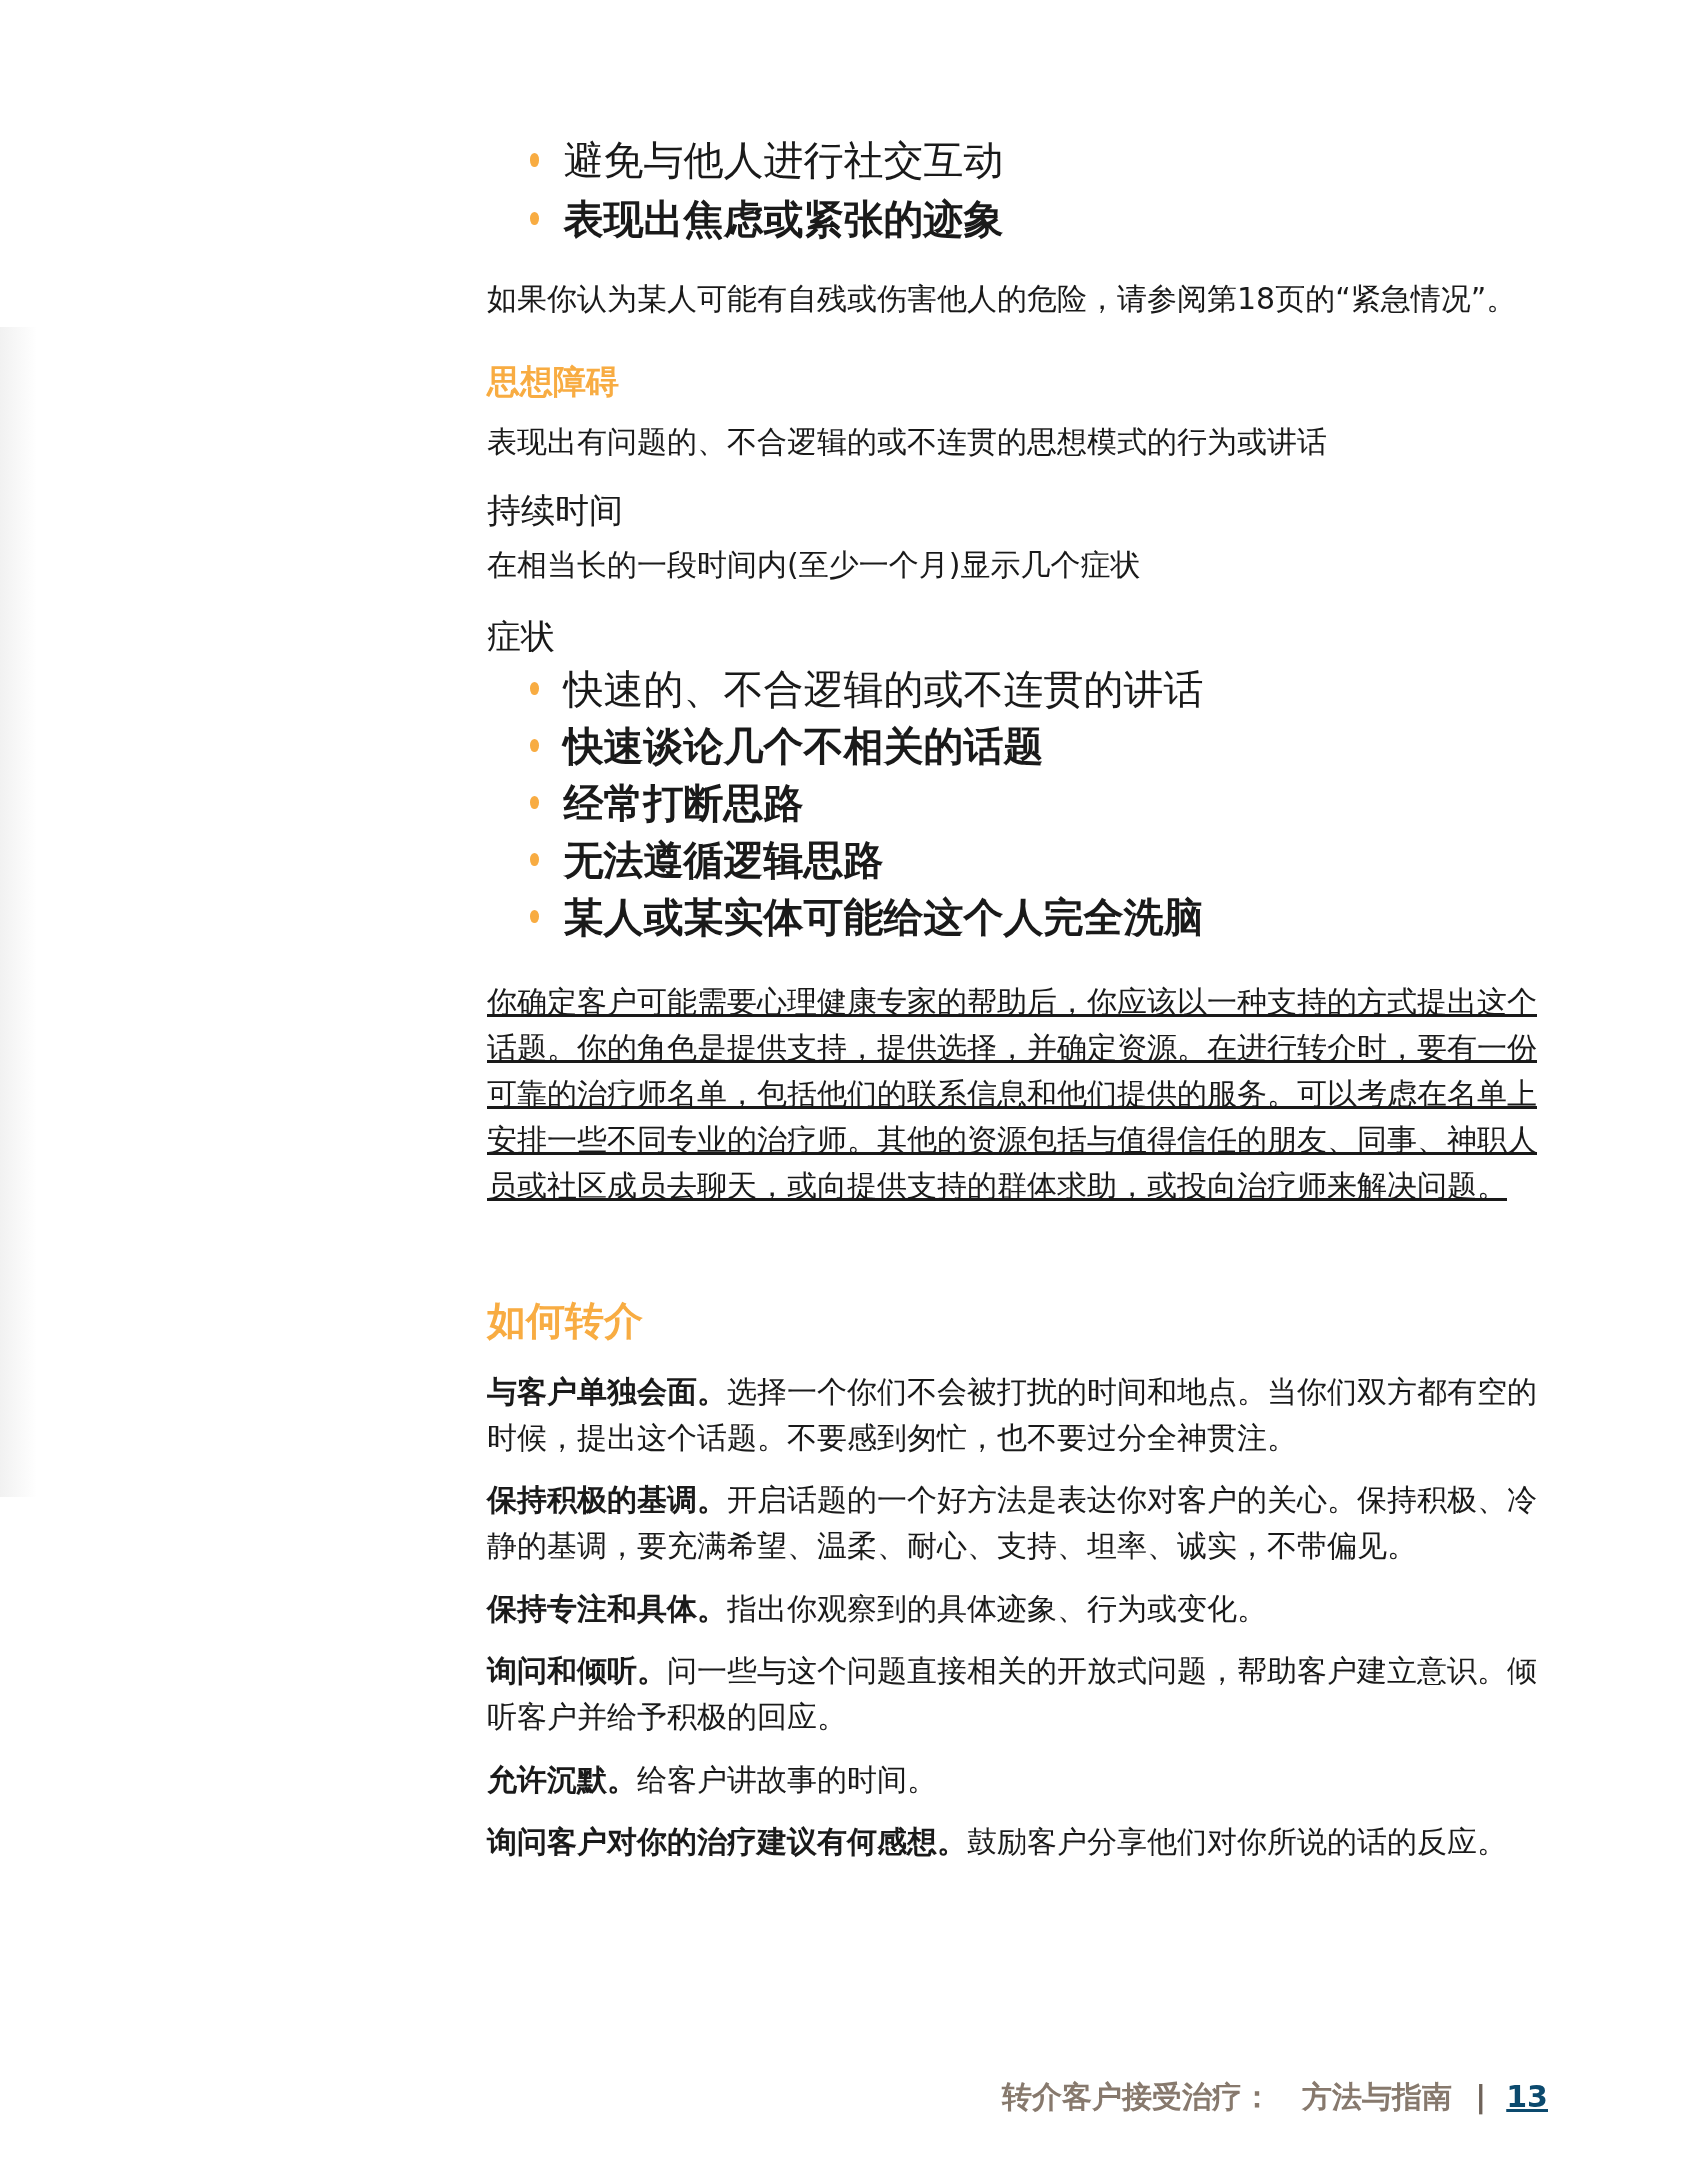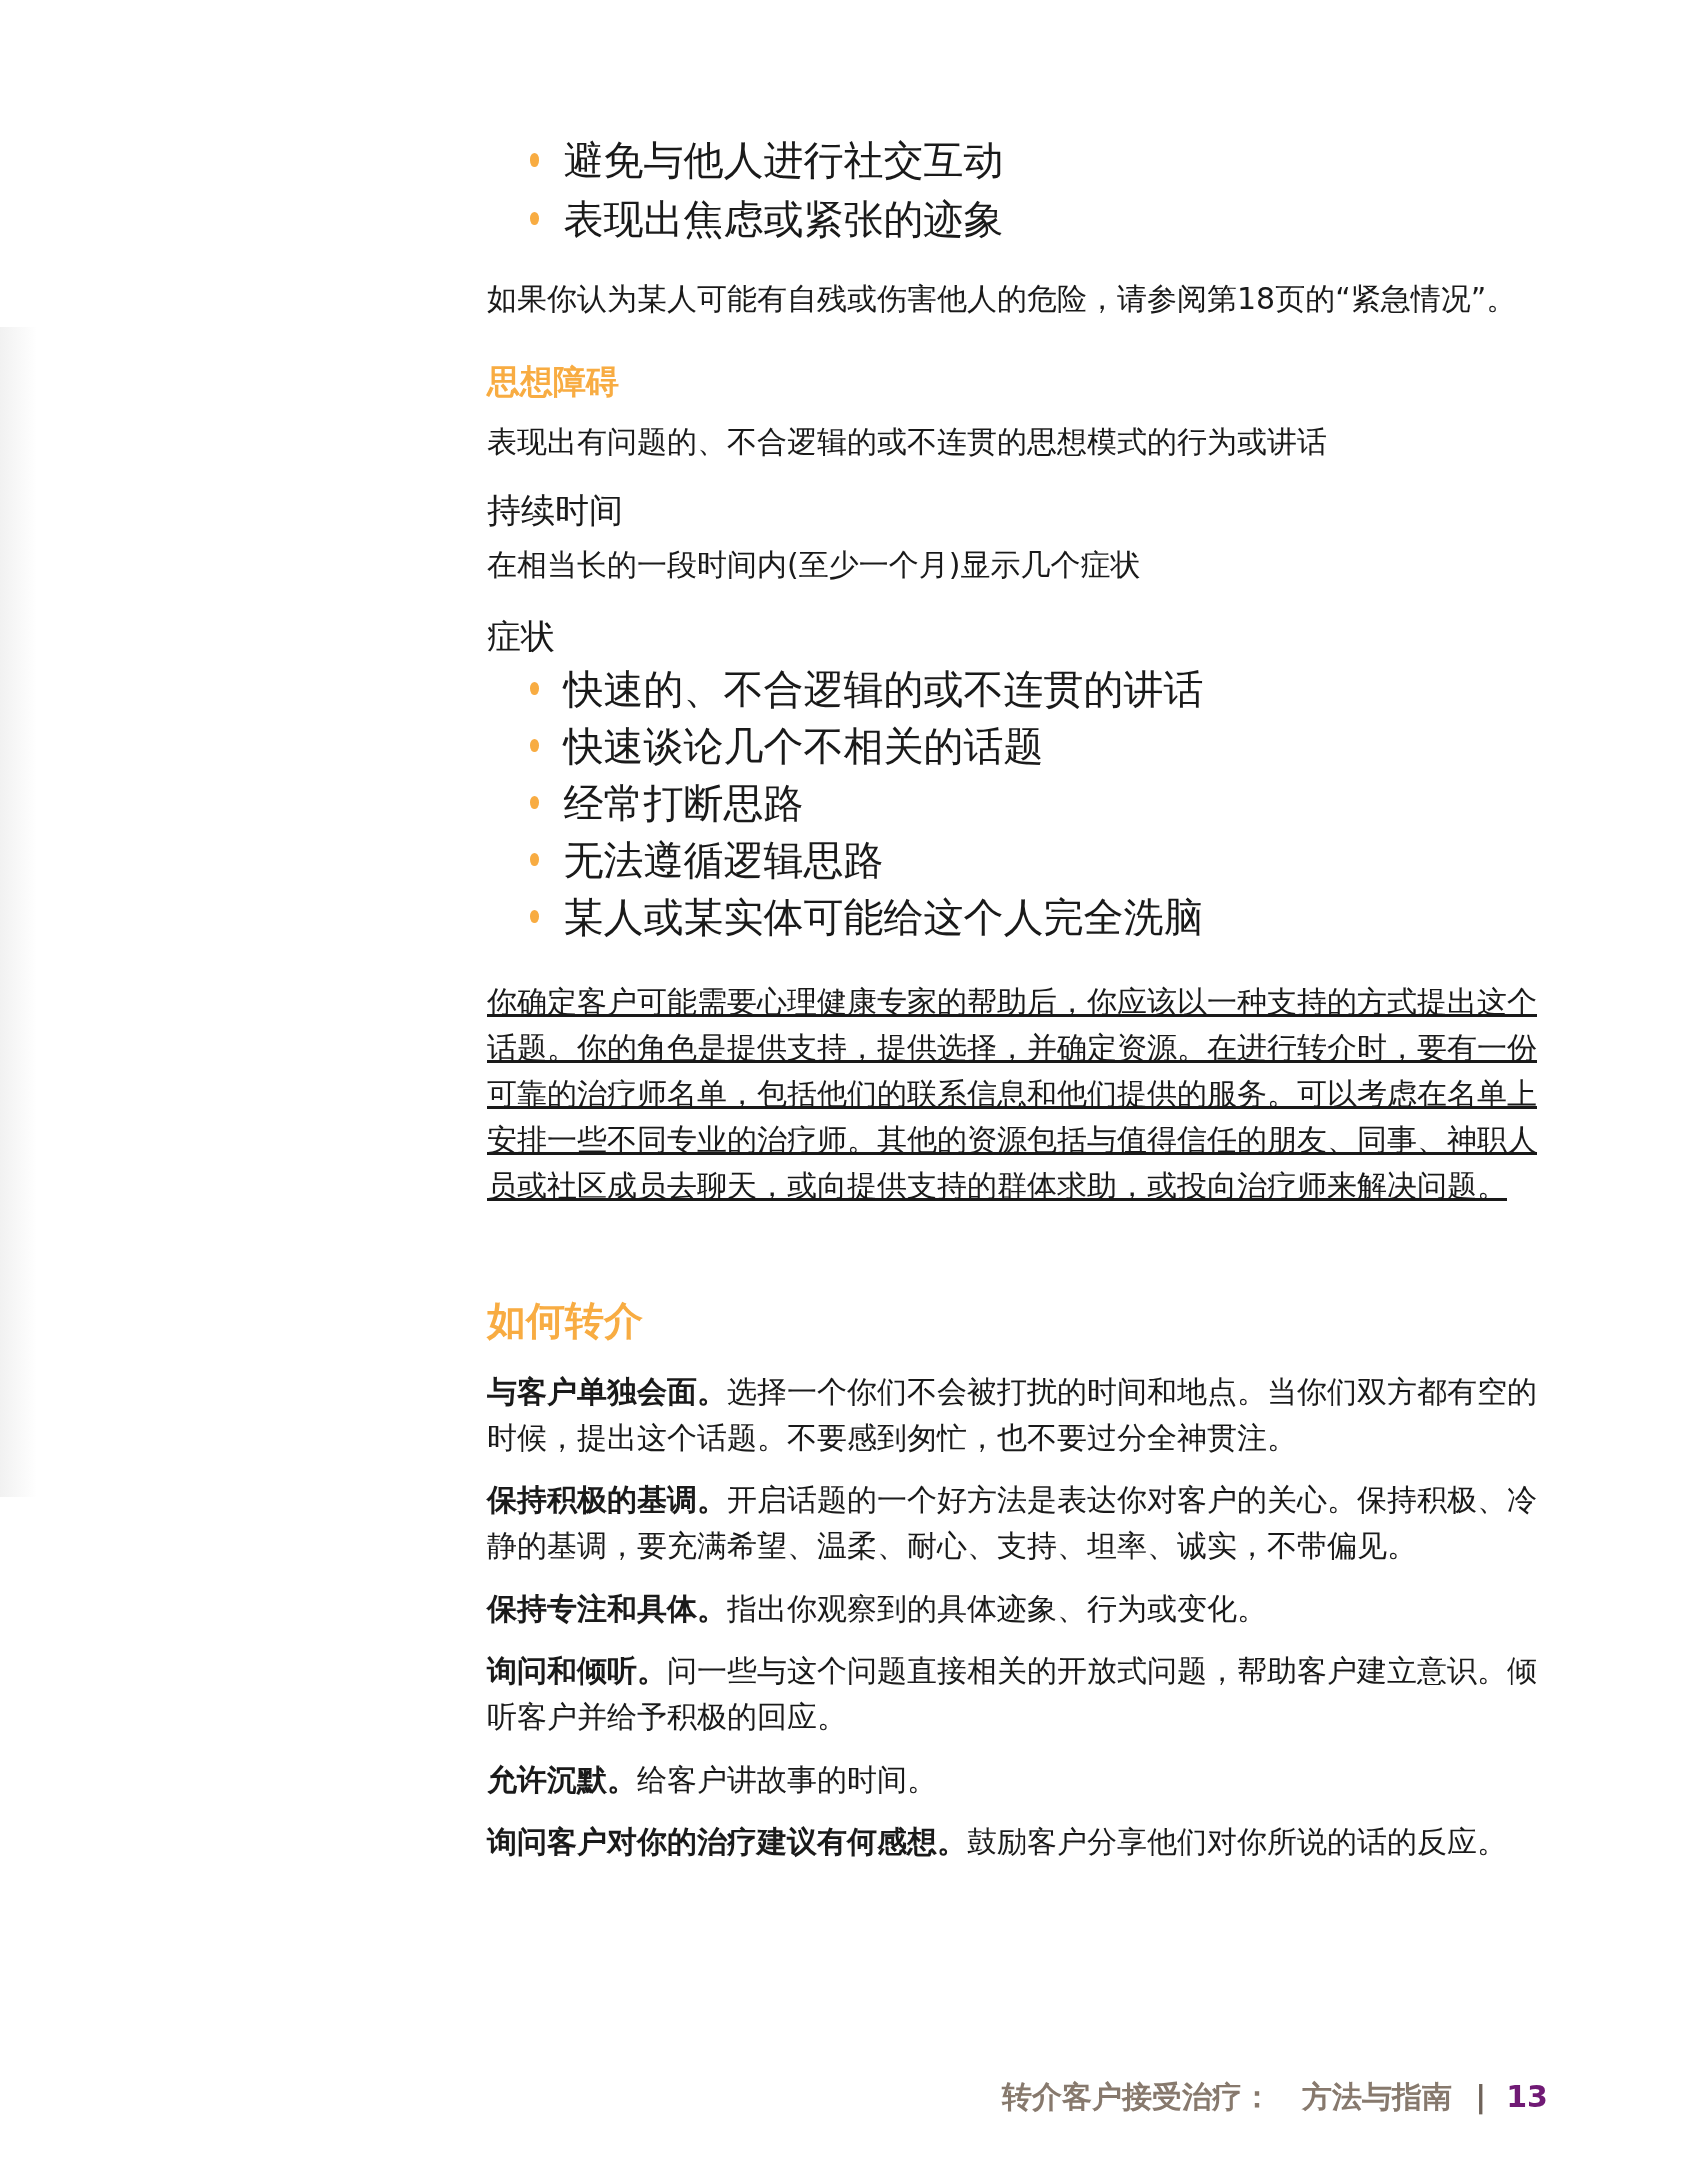--- a/index.html
+++ b/index.html
@@ -39,21 +39,21 @@
     list-style: none;
     margin: 0;
     padding: 0 0 0 43px;
   }
   ul.dots li {
     display: flex;
     align-items: flex-start;
     font-size: 40px;
     line-height: 46px;
   }
-  ul.dots li + li { margin-top: 12.5px; }
+  ul.dots li + li { margin-top: 12.5px; font-weight: bold; }
   .dot {
     flex: 0 0 auto;
     width: 9.4px;
     height: 13.3px;
     border-radius: 50%;
     background: #F8AC42;
     margin: 16.4px 24px 0 0;
   }
   ul.top-bullets { margin-top: 137px; }
   .intro { margin-top: 34px; }
@@ -95,21 +95,21 @@
     font-size: 30px;
     line-height: 34px;
     font-weight: bold;
     color: #87796D;
     white-space: pre;
   }
   .footer .sep {
     margin: 0 20px 0 23.4px;
     color: #6f635a;
   }
-  .footer .pagenum { color: #701a75; }
+  .footer .pagenum { color: #0c4a6e; text-decoration: underline; }
 </style>
 </head>
 <body>
 
 <div class="page">
   <div class="edge-shadow"></div>
 
   <div class="content">
 
     <ul class="dots top-bullets">

